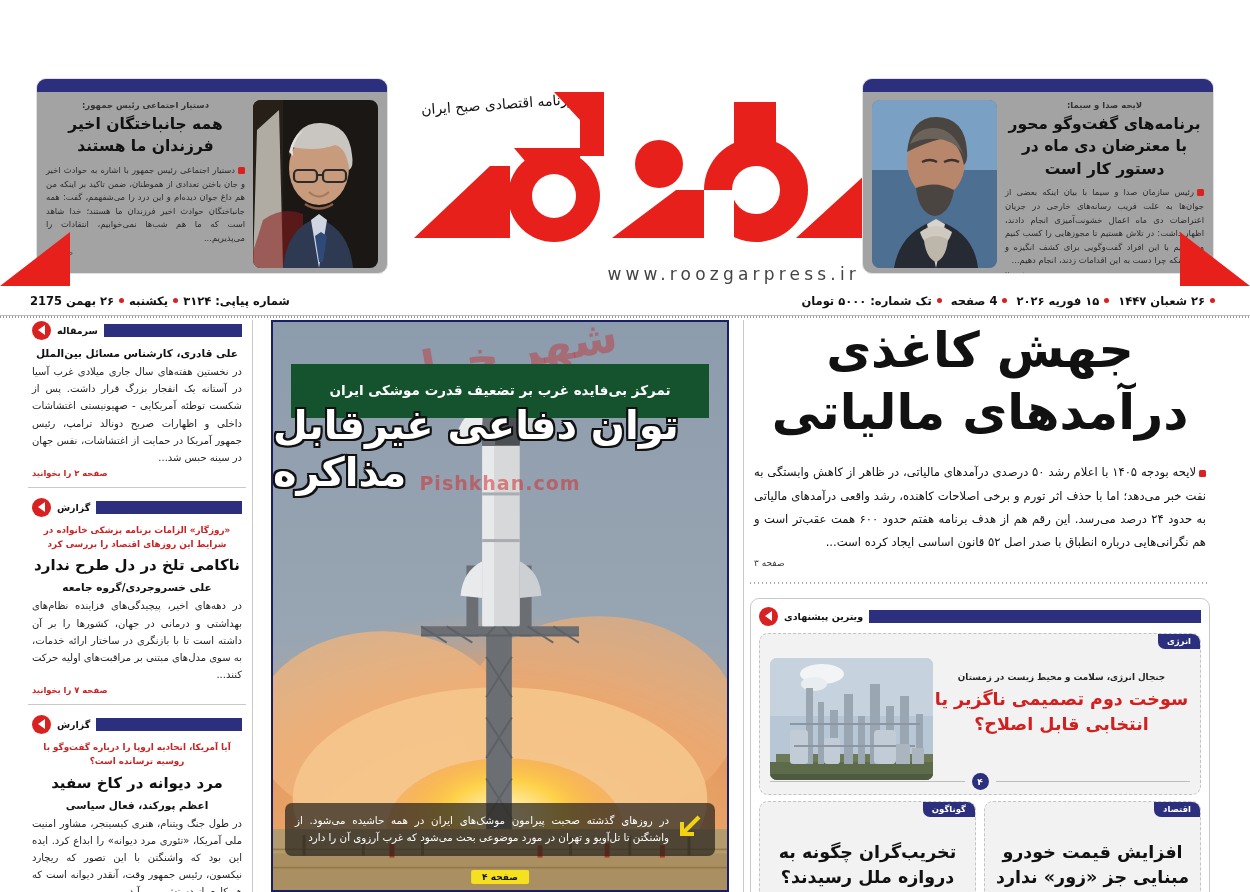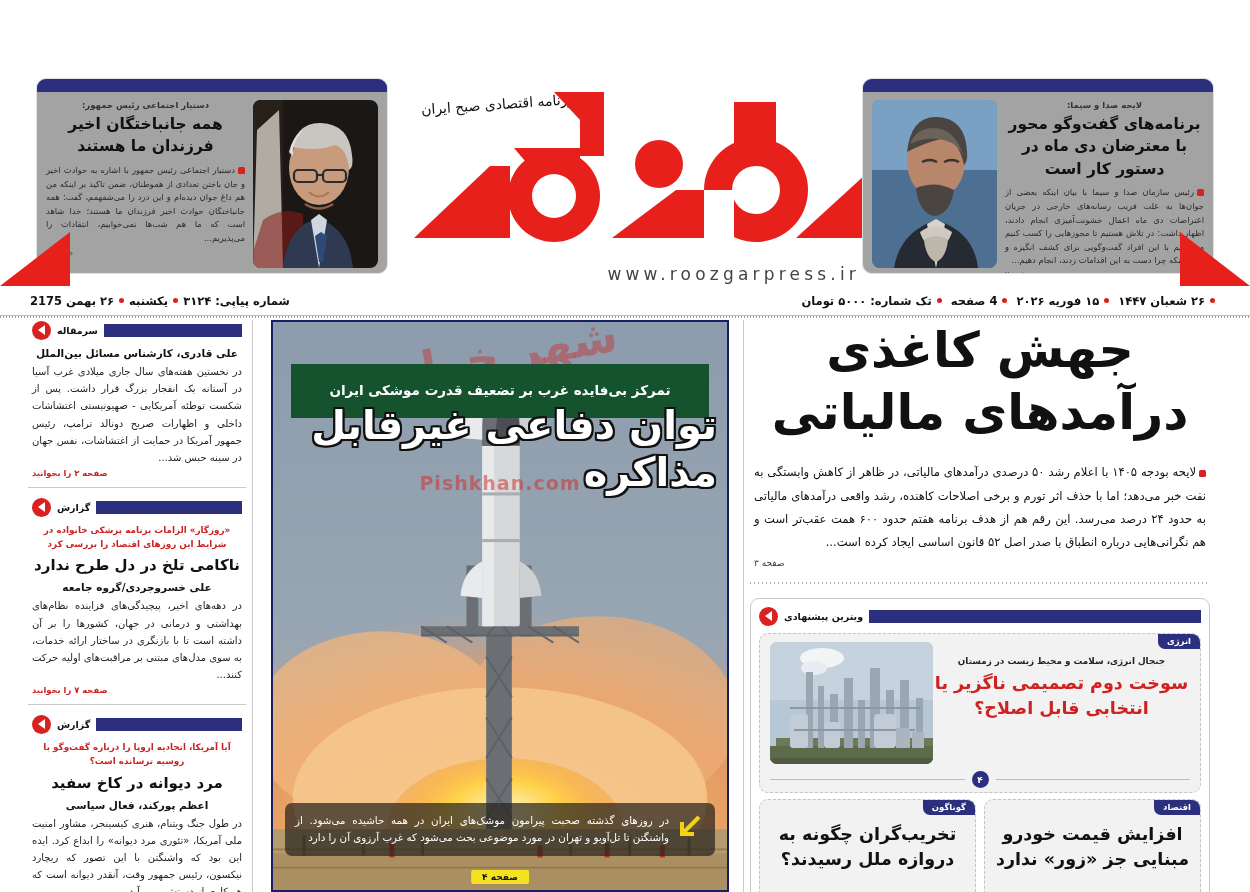--- a/index.html
+++ b/index.html
@@ -144,21 +144,21 @@
     position:absolute; top:150px; left:50%; transform:translateX(-50%);
     font-size:19px; color:rgba(210,50,50,.55); font-weight:bold; letter-spacing:1px;
   }
   .red-strip {
     position:absolute; top:42px; right:18px; left:18px; background:#14532d;
     padding:18px 12px; color:#fff; font-size:13.5px; font-weight:bold;
     text-align:center; line-height:1.3;
   }
   .photo-head {
     position:absolute; top:80px; right:10px; left:0;
-    text-align:right; font-size:40px; font-weight:bold; color:#fff;
+    text-align:left; font-size:40px; font-weight:bold; color:#fff;
     line-height:1.18;
     text-shadow:
       -2px -2px 0 #111, 2px -2px 0 #111, -2px 2px 0 #111, 2px 2px 0 #111,
        0   -2px 0 #111, 0    2px 0 #111, -2px 0 0 #111,  2px 0 0 #111;
   }
   .photo-cap {
     position:absolute; left:12px; right:12px; bottom:34px;
     background:rgba(40,36,30,.72); border-radius:7px;
     padding:9px 12px 9px 10px; display:flex; gap:8px; align-items:center;
   }
@@ -189,21 +189,21 @@
 
   
   .showcase {
     margin-top:14px; border:1px solid #c9c9c9; border-radius:9px;
     padding:7px 8px 9px 8px; background:#fff;
   }
   .sc-grid { display:flex; flex-direction:column; gap:6px; }
   .sc-row { display:flex; gap:8px; }
   .sc-card {
     background:#f2f2f2; border-radius:9px; position:relative;
-    padding:8px 10px 14px 10px; flex:1; min-width:0;
+    padding:24px 10px 14px 10px; flex:1; min-width:0;
     border:1px dashed #c3c3c3;
   }
   .sc-tag {
     position:absolute; top:0; right:0; background:#2b2f7e; color:#fff;
     font-size:8.5px; font-weight:bold; padding:2px 9px 3px 9px;
     border-radius:0 8px 0 7px;
   }
   .sc-top { display:flex; }
   .sc-txt { flex:1; min-width:0; }
   .sc-kicker { font-size:8.8px; color:#222; text-align:center; margin:14px 0 5px 0; font-weight:600; }

